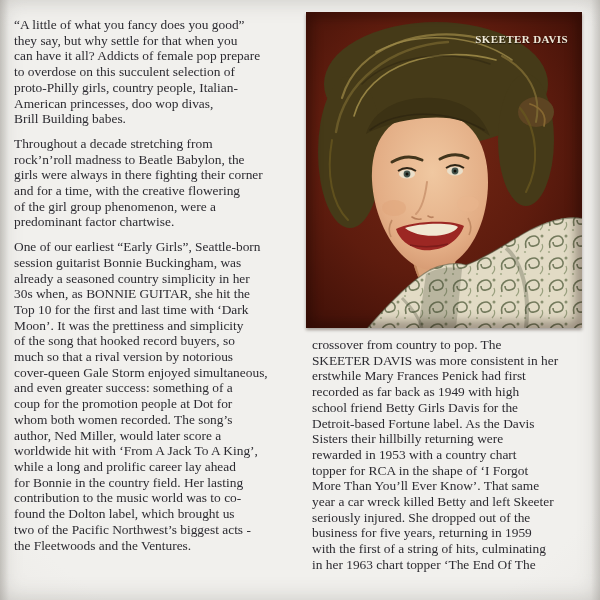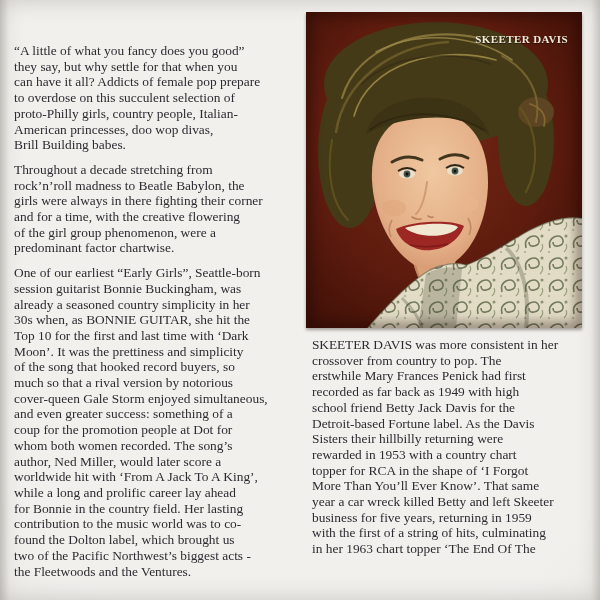--- a/index.html
+++ b/index.html
@@ -14,21 +14,21 @@
     overflow:hidden;
     font-family:"Liberation Serif","DejaVu Serif",serif;
     color:#2c2b31;
   }
   .col{
     position:absolute;
     font-size:13.4px;
     line-height:15.7px;
     letter-spacing:0px;
   }
-  .col-left{ left:14px; top:17px; width:292px;margin-top:26px; }
+  .col-left{ left:14px; top:17px; width:292px; }
   .col-right{ left:312px; top:337px; width:280px; }
   .para{ margin:0 0 9px 0; }
   .line{ white-space:nowrap; }
   .line b{ font-weight:normal; letter-spacing:-0.1px; }
   .photo{
     position:absolute;
     left:306px; top:12px; width:276px; height:316px;
     background:#5e1c0e;
     box-shadow: 0 2px 3px rgba(40,25,15,.4), 0 0 0 1px rgba(255,255,255,.25);
   }
@@ -181,30 +181,31 @@
         <path d="M 96,286 C 110,300 114,308 116,316" fill="none" stroke="#454b37" stroke-width="3" opacity=".3"></path>
       </g>
 
       <rect x="0" y="0" width="276" height="316" fill="none" style="stroke:rgba(25,5,0,.45); stroke-width:10; filter:blur(6px);"></rect>
     </svg>
     <div class="photo-caption">SKEETER DAVIS</div>
   </div>
 
   <div class="col col-right">
       <div class="para">
+        <div class="line"><span>crossover from country to pop. The</span></div>
         <div class="line"><b>SKEETER DAVIS</b><span> was more consistent in her</span></div>
-        <div class="line"><span>crossover from country to pop. The</span></div>
         <div class="line"><span>erstwhile Mary Frances Penick had first</span></div>
         <div class="line"><span>recorded as far back as 1949 with high</span></div>
-        <div class="line"><span>school friend Betty Jack Davis for the</span></div>
+        <div class="line"><span>school friend Betty Girls Davis for the</span></div>
         <div class="line"><span>Detroit-based Fortune label. As the Davis</span></div>
         <div class="line"><span>Sisters their hillbilly returning were</span></div>
         <div class="line"><span>rewarded in 1953 with a country chart</span></div>
         <div class="line"><span>topper for RCA in the shape of ‘I Forgot</span></div>
         <div class="line"><span>More Than You’ll Ever Know’. That same</span></div>
         <div class="line"><span>year a car wreck killed Betty and left Skeeter</span></div>
+        <div class="line"><span>seriously injured. She dropped out of the</span></div>
         <div class="line"><span>business for five years, returning in 1959</span></div>
         <div class="line"><span>with the first of a string of hits, culminating</span></div>
         <div class="line"><span>in her 1963 chart topper ‘The End Of The</span></div>
       </div>
     </div>
 
 </div>
 
 </body></html>

